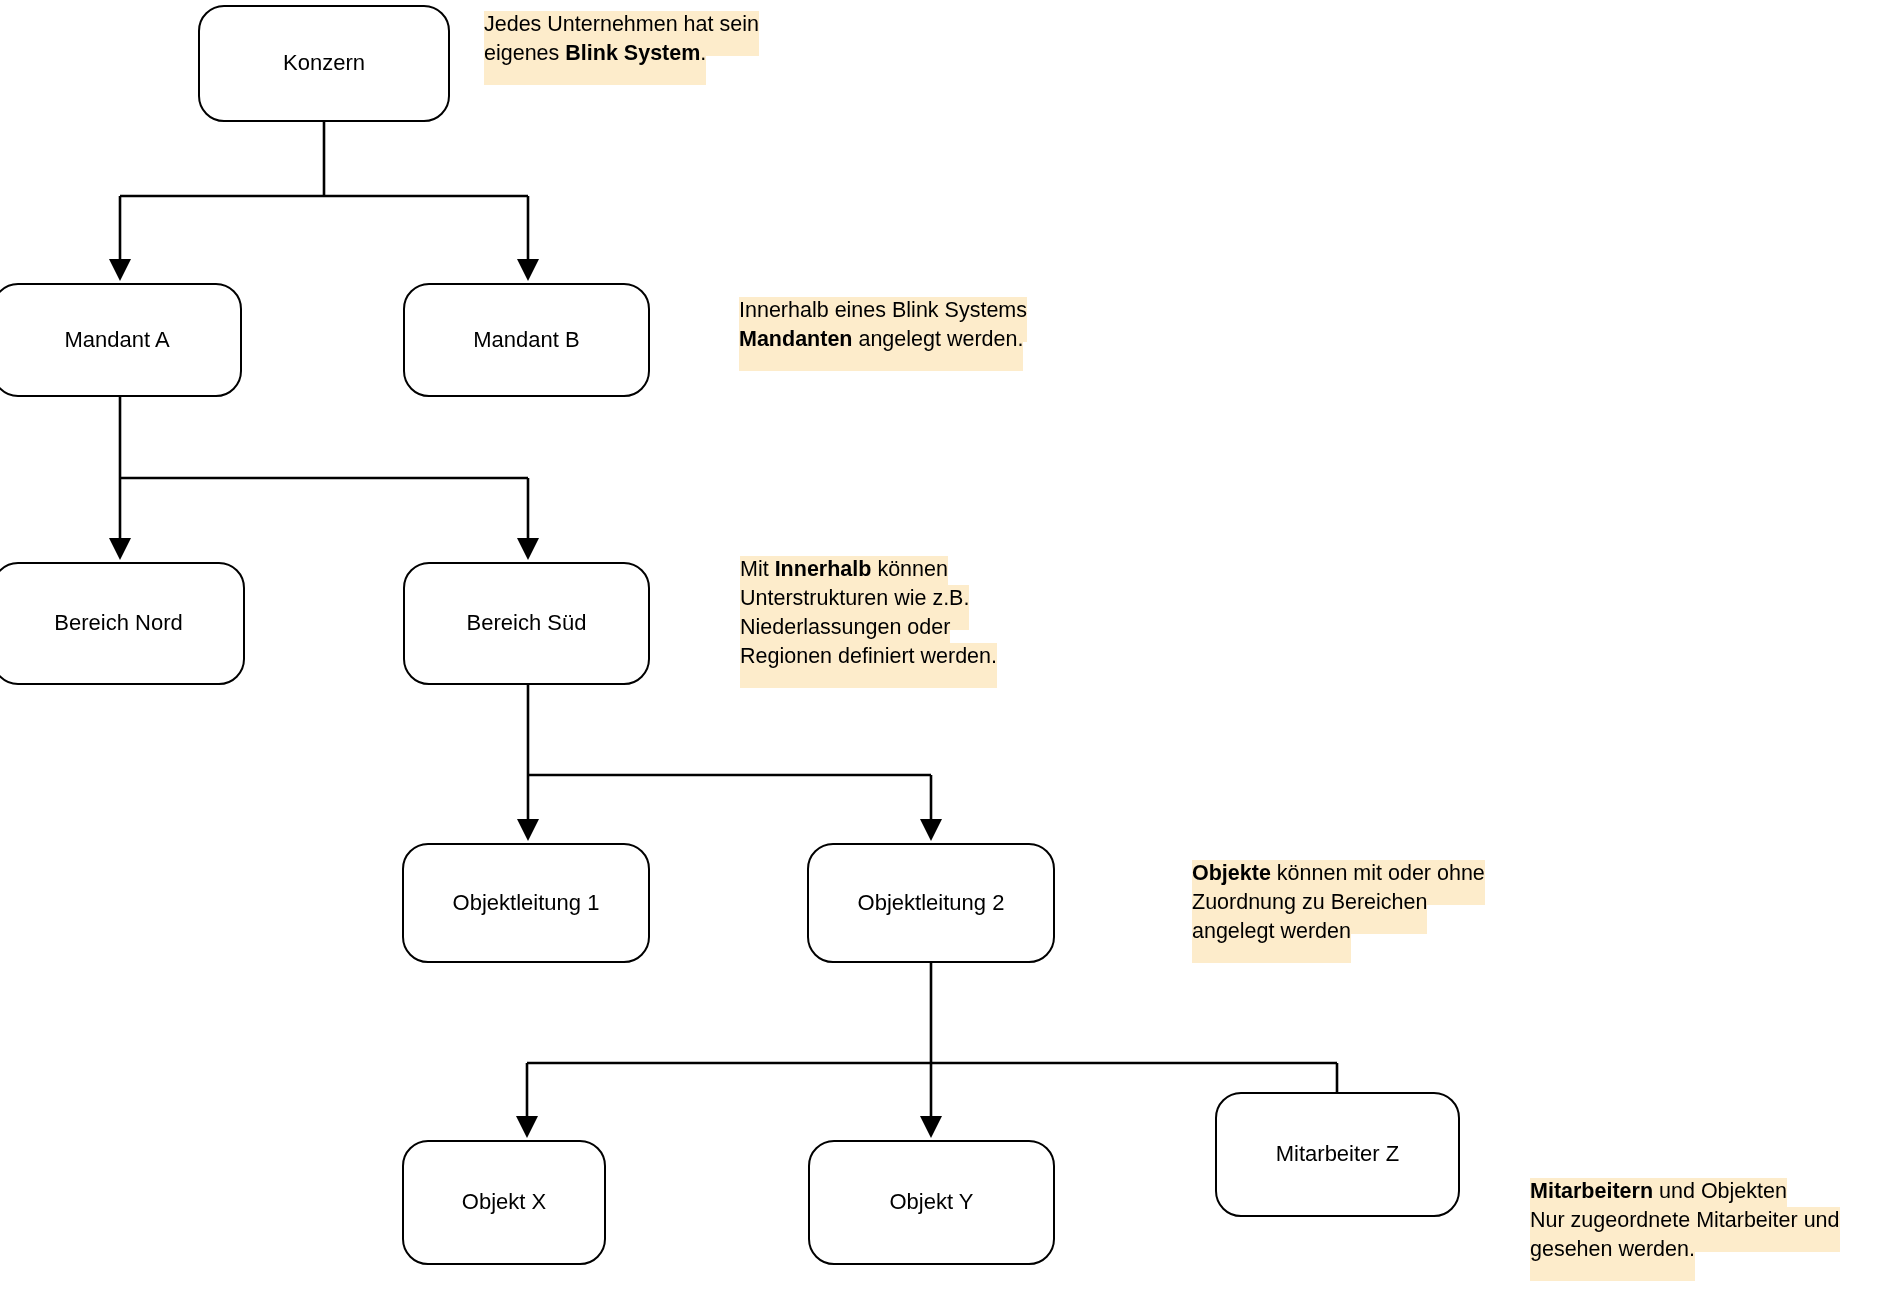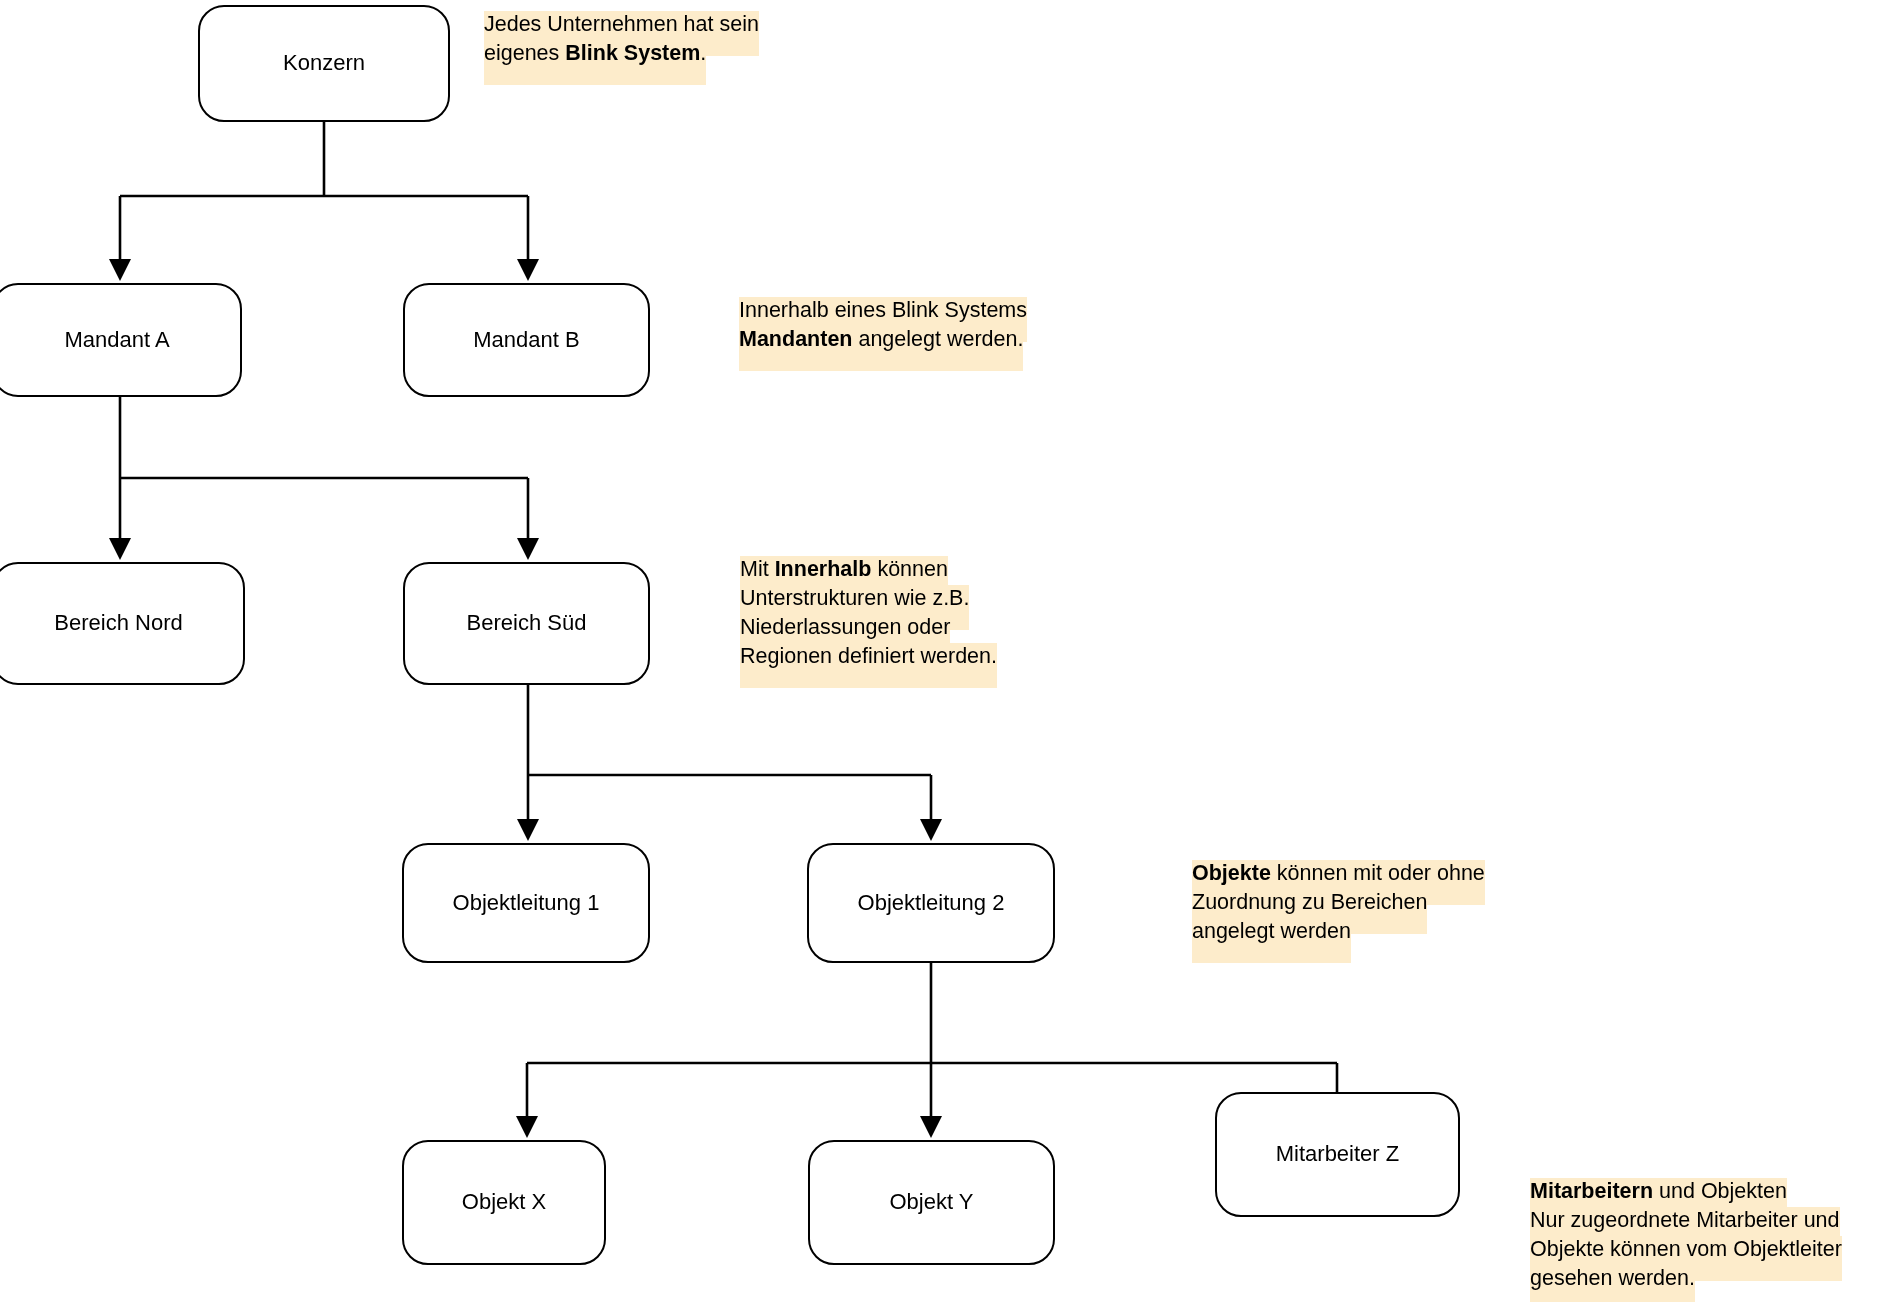--- a/index.html
+++ b/index.html
@@ -145,18 +145,17 @@
         <span class="ln"><span style="background: rgb(253, 236, 203);"><span>Regionen definiert werden.</span></span></span>
       </div>
       <div class="note" style="left: 1192px; top: 859px; width: 380px;">
         <span class="ln"><span style="background: rgb(253, 236, 203);"><b>Objekte</b><span> können mit oder ohne</span></span></span>
         <span class="ln"><span style="background: rgb(253, 236, 203);"><span>Zuordnung zu Bereichen</span></span></span>
         <span class="ln"><span style="background: rgb(253, 236, 203);"><span>angelegt werden</span></span></span>
       </div>
       <div class="note" style="left: 1530px; top: 1135px; width: 372px; margin-top: 42px;">
         <span class="ln"><span style="background: rgb(253, 236, 203);"><b>Mitarbeitern</b><span> und Objekten</span></span></span>
         <span class="ln"><span style="background: rgb(253, 236, 203);"><span>Nur zugeordnete Mitarbeiter und</span></span></span>
-        <span class="ln"><span style="background: rgb(253, 236, 203);"><span>Objekte können vom Objektleiter</span></span></span>
         <span class="ln"><span style="background: rgb(253, 236, 203);"><span>gesehen werden.</span></span></span>
       </div>
     </div>
 
 </div>
 
 </body></html>

